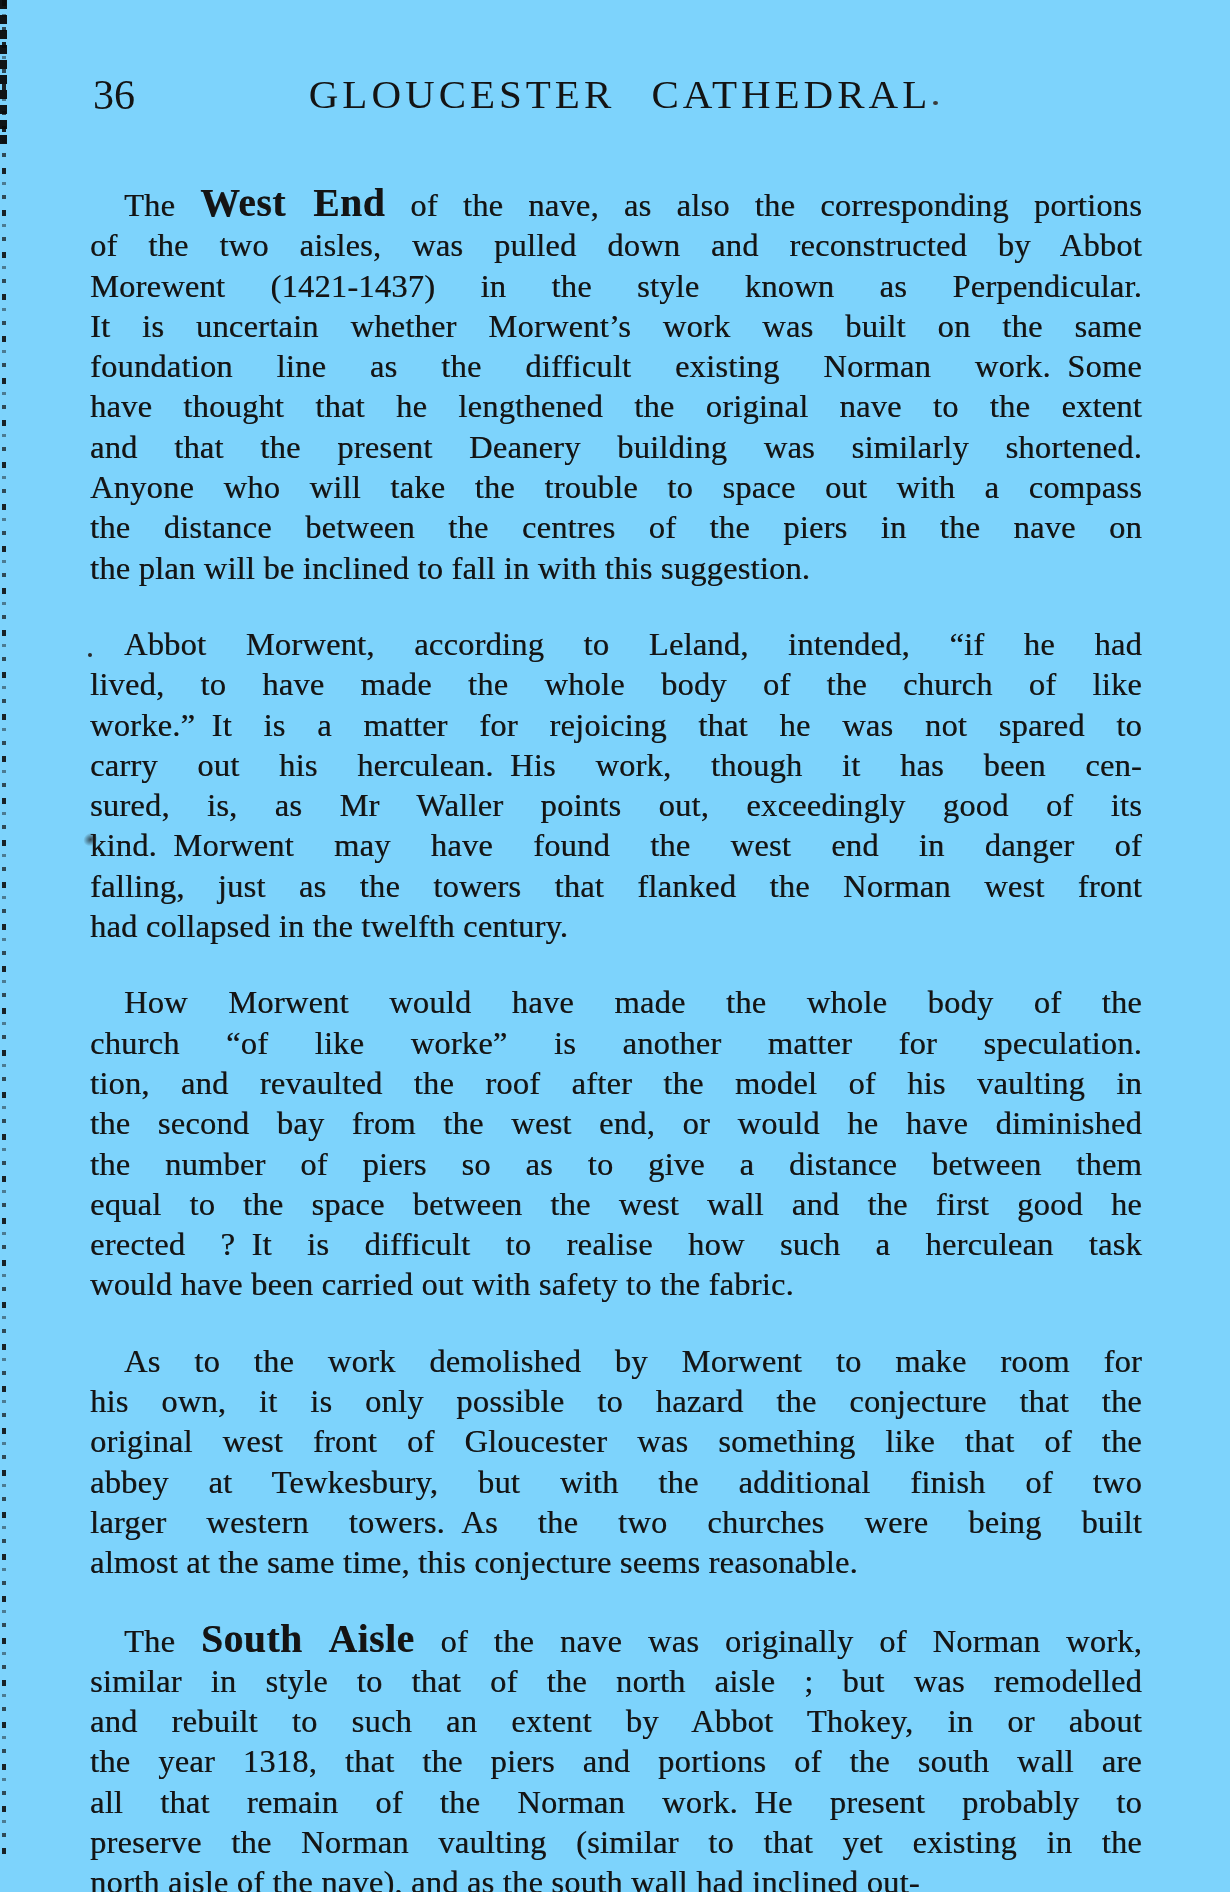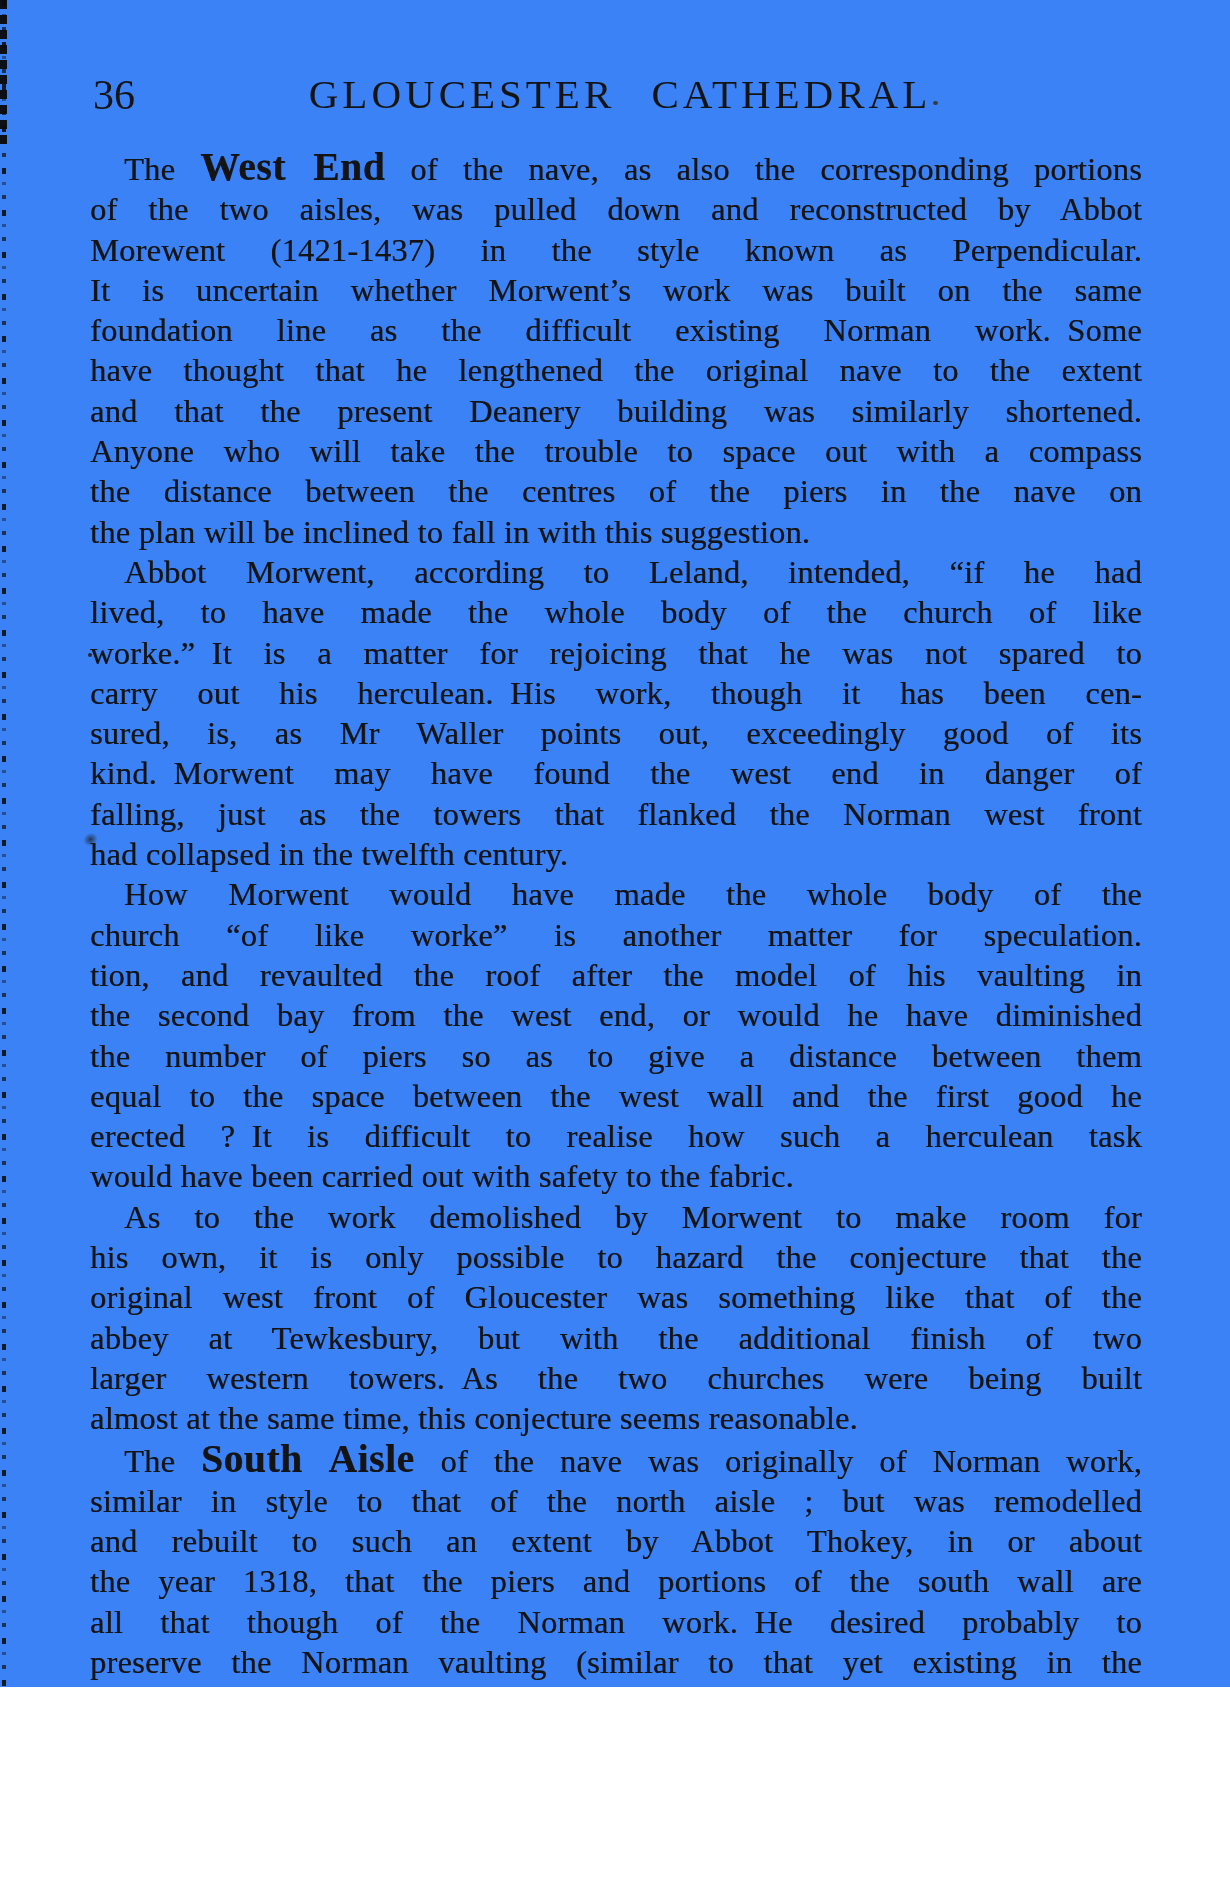--- a/index.html
+++ b/index.html
@@ -1,19 +1,19 @@
 <!DOCTYPE html>
 <html><head>
 <meta charset="utf-8">
 <style>
   html,body { margin:0; padding:0; background:#ffffff; }
   .page {
     position:relative;
-    width:1230px; height:1687px;
-    background:#3b82f6;
+    width:1230px; height:1892px;
+    background:#7dd3fc;
     color:#141414;
     font-family:"Liberation Serif","DejaVu Serif",serif;
     overflow:hidden;
   }
   
   .edge-marks {
     position:absolute; left:2px; top:0; width:4px; height:1858px;
     background:repeating-linear-gradient(
       to bottom,
       rgba(15,15,15,.9) 0 6px,
@@ -47,21 +47,21 @@
     width:5px; height:4px; background:#3a3a3a; border-radius:50%;
   }
   .body {
     position:absolute; left:90px; top:147px; width:1052px;
     font-size:32.5px; line-height:40.3px; letter-spacing:.2px;
     text-shadow:.4px .2px 0 rgba(20,20,20,.65);
   }
   .paragraph { margin:0; }
   .line { text-align:justify; text-align-last:justify; }
   .line.last { text-align-last:left; }
-  .line.indent { text-indent:34px; }
+  .line.indent { text-indent:34px;margin-top:36px; }
   strong.bold-term { font-weight:700; font-size:1.22em; letter-spacing:.5px; }
   
   .speck-indent {
     position:absolute; left:88px; top:653px;
     width:4px; height:4px; background:#2a2a2a; border-radius:50%;
   }
   .speck-smudge {
     position:absolute; left:83px; top:833px; width:15px; height:13px;
     background:radial-gradient(ellipse at center, rgba(30,30,30,.75), rgba(30,30,30,0) 70%);
     transform:rotate(-30deg);
@@ -117,21 +117,21 @@
         <div class="line">original west front of Gloucester was something like that of the</div>
         <div class="line">abbey at Tewkesbury, but with the additional finish of two</div>
         <div class="line">larger western towers. As the two churches were being built</div>
         <div class="line last">almost at the same time, this conjecture seems reasonable.</div>
       </div>
       <div class="paragraph">
         <div class="line indent">The <strong class="bold-term">South Aisle</strong> of the nave was originally of Norman work,</div>
         <div class="line">similar in style to that of the north aisle ; but was remodelled</div>
         <div class="line">and rebuilt to such an extent by Abbot Thokey, in or about</div>
         <div class="line">the year 1318, that the piers and portions of the south wall are</div>
-        <div class="line">all that though of the Norman work. He desired probably to</div>
+        <div class="line">all that remain of the Norman work. He present probably to</div>
         <div class="line">preserve the Norman vaulting (similar to that yet existing in the</div>
         <div class="line last">north aisle of the nave), and as the south wall had inclined out-</div>
       </div>
     </main>
 
   <span class="speck-indent"></span>
   <span class="speck-smudge"></span>
 </div>
 
 </body></html>

